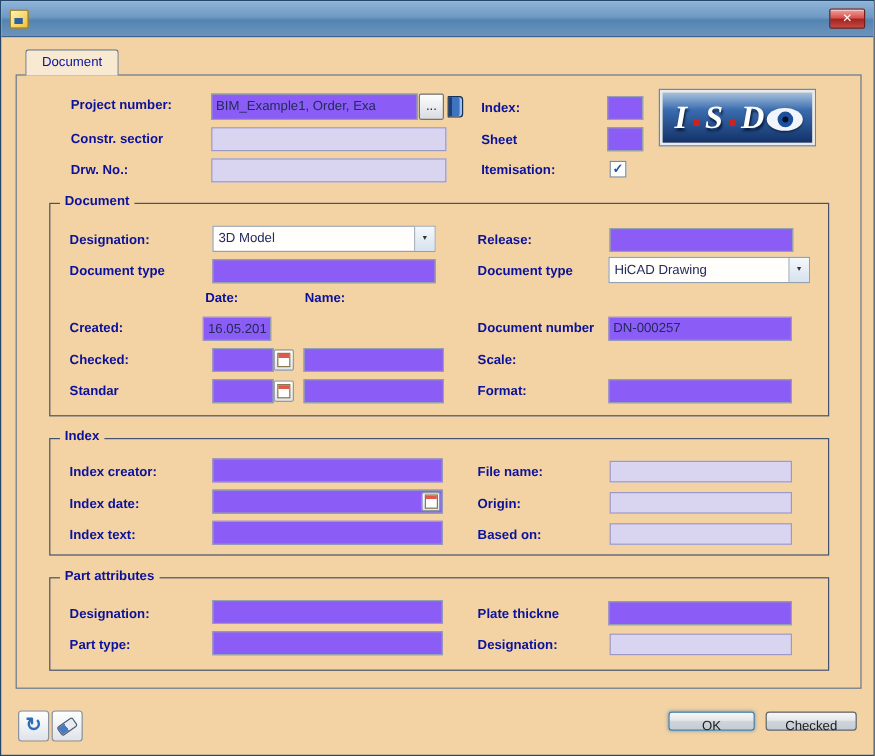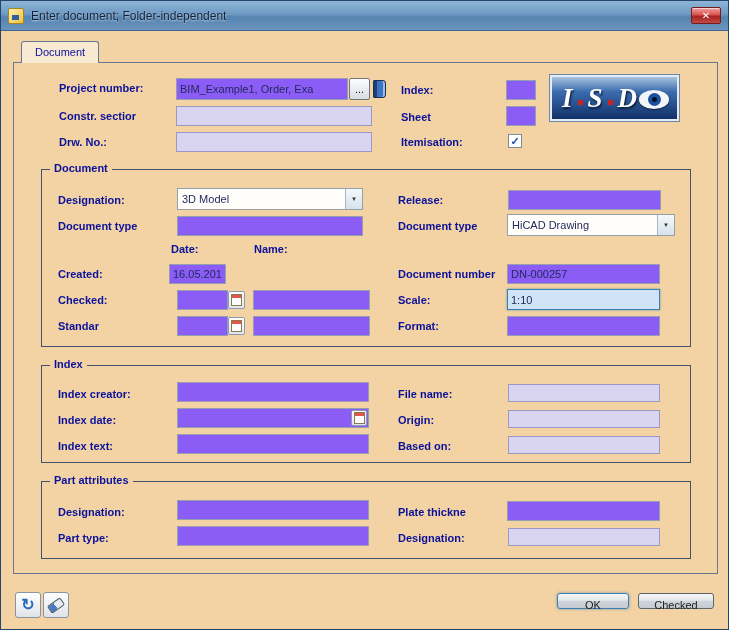--- a/index.html
+++ b/index.html
@@ -112,21 +112,20 @@
 </style>
 </head>
 <body>
 
 <div class="window">
 
   <div class="titlebar">
     <span class="app-icon">
         <i></i>
       </span>
-    <span class="titletext">Enter document; Folder-independent</span>
     <span class="close-btn"><span>✕</span></span>
   </div>
 
   <div class="tab">Document</div>
   <div class="tabpage"></div>
 
   <span class="lbl" style="left:58px;top:81px;">Project number:</span>
   <input class="fld" style="left: 175px; top: 77px; width: 172px; height: 22px;" value="BIM_Example1, Order, Exa">
   <span class="btn-sm" style="left:348px;top:77px;width:21px;height:22px;">...</span>
   <button class="bookbtn" style="left:371px;top:78px;">
@@ -186,21 +185,20 @@
     <span class="lbl" style="left:356px;top:98px;">Document number</span>
     <input class="fld" style="left: 465px; top: 94px; width: 153px;" value="DN-000257">
 
     <span class="lbl" style="left:16px;top:124px;">Checked:</span>
     <input class="fld" style="left: 135px; top: 120px; width: 51px;" value="">
     <span class="calbtn" style="left:186px;top:121px;">
         <span class="calicon"></span>
       </span>
     <input class="fld" style="left: 211px; top: 120px; width: 117px;" value="">
     <span class="lbl" style="left:356px;top:124px;">Scale:</span>
-    <input class="fld focus" style="left: 465px; top: 119px; width: 153px; height: 21px;" value="1:10">
 
     <span class="lbl" style="left:16px;top:150px;">Standar</span>
     <input class="fld" style="left: 135px; top: 146px; width: 51px;" value="">
     <span class="calbtn" style="left:186px;top:147px;">
         <span class="calicon"></span>
       </span>
     <input class="fld" style="left: 211px; top: 146px; width: 117px;" value="">
     <span class="lbl" style="left:356px;top:150px;">Format:</span>
     <input class="fld" style="left: 465px; top: 146px; width: 153px;" value="">
   </div>

